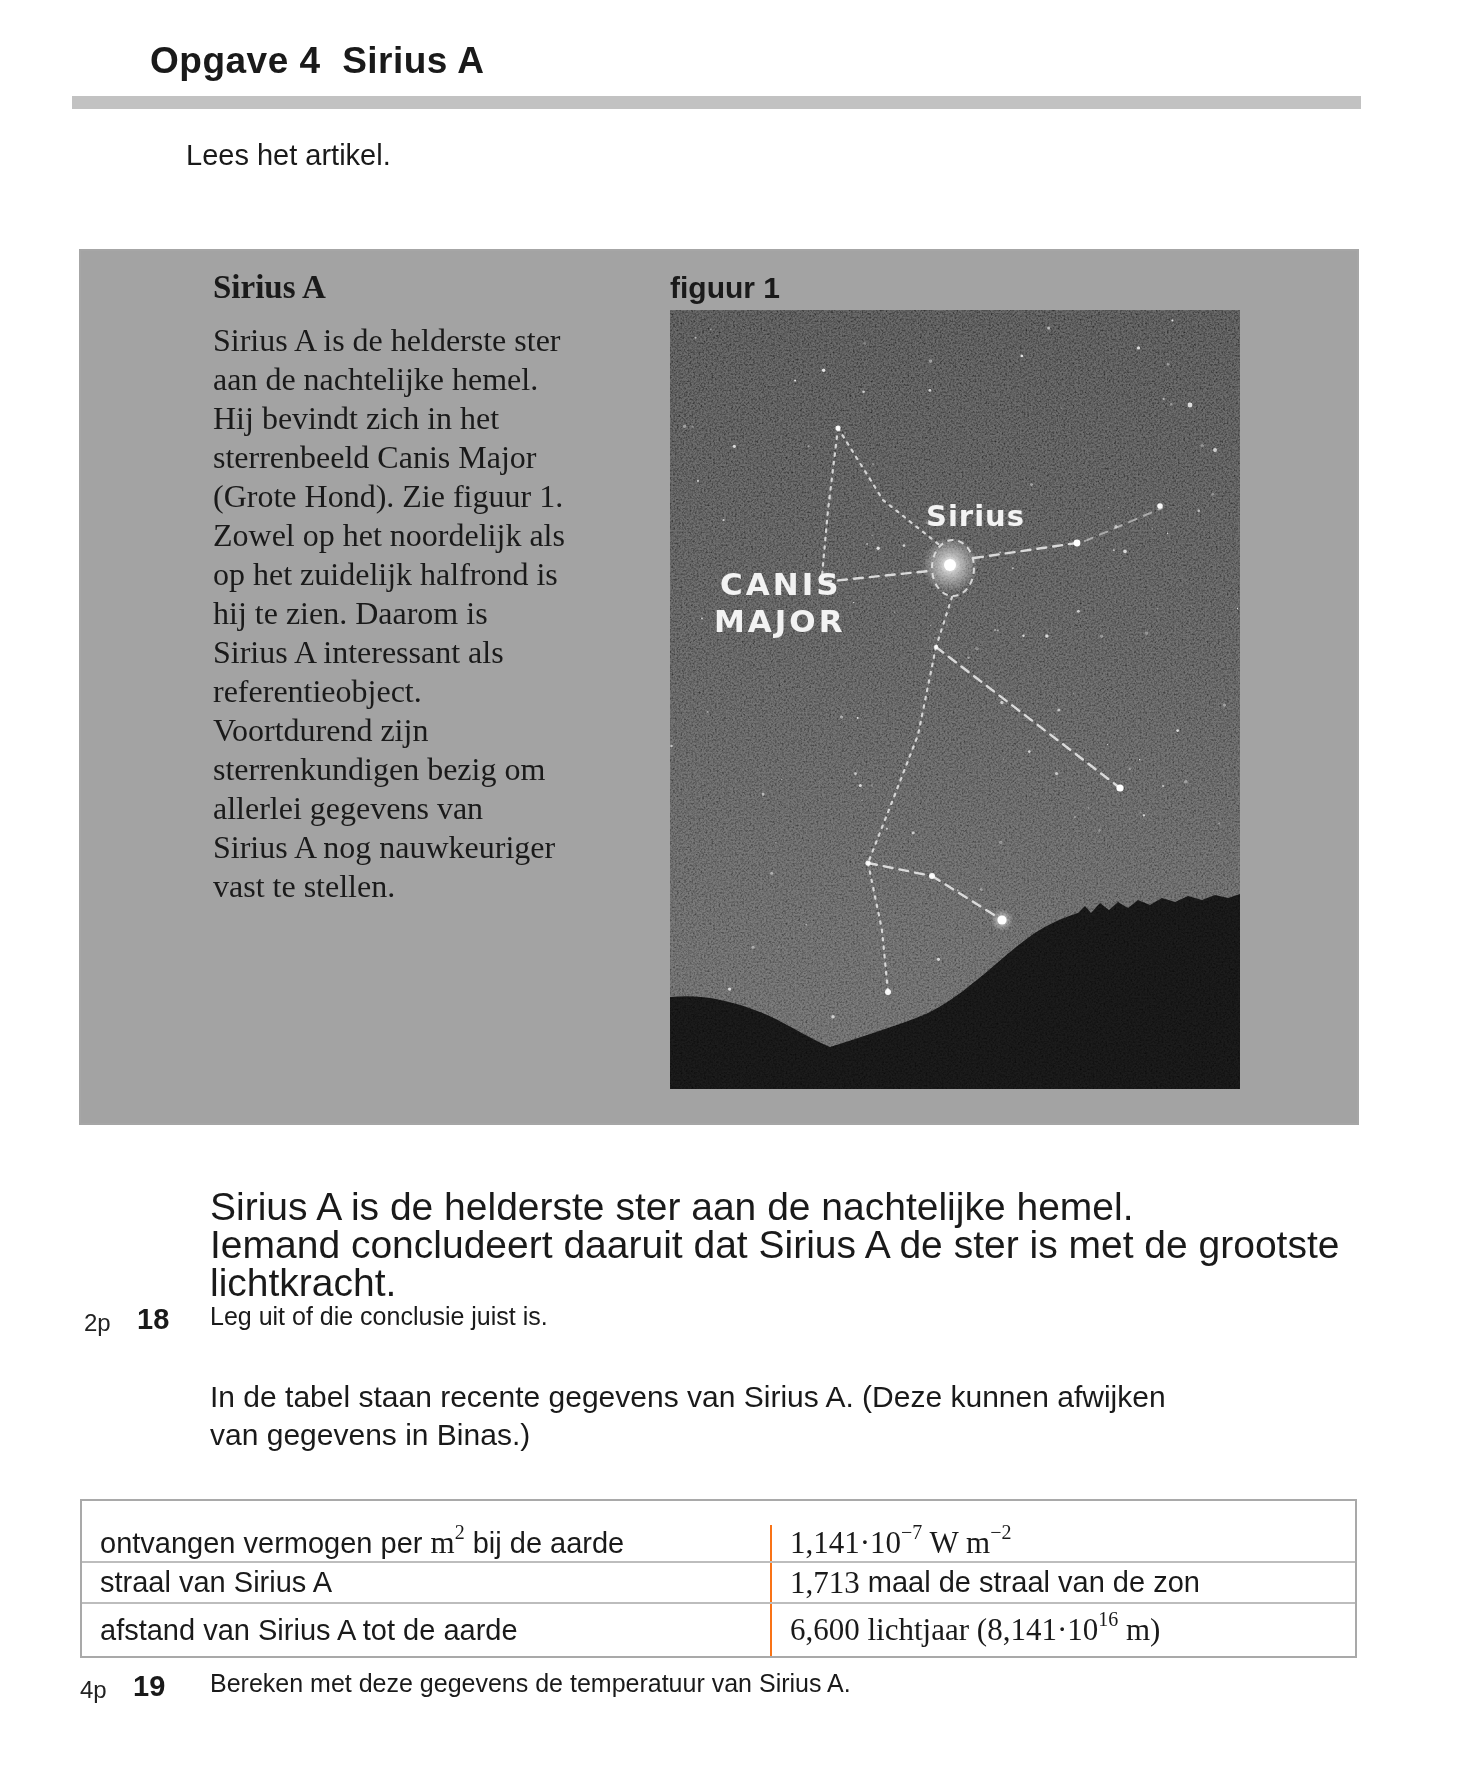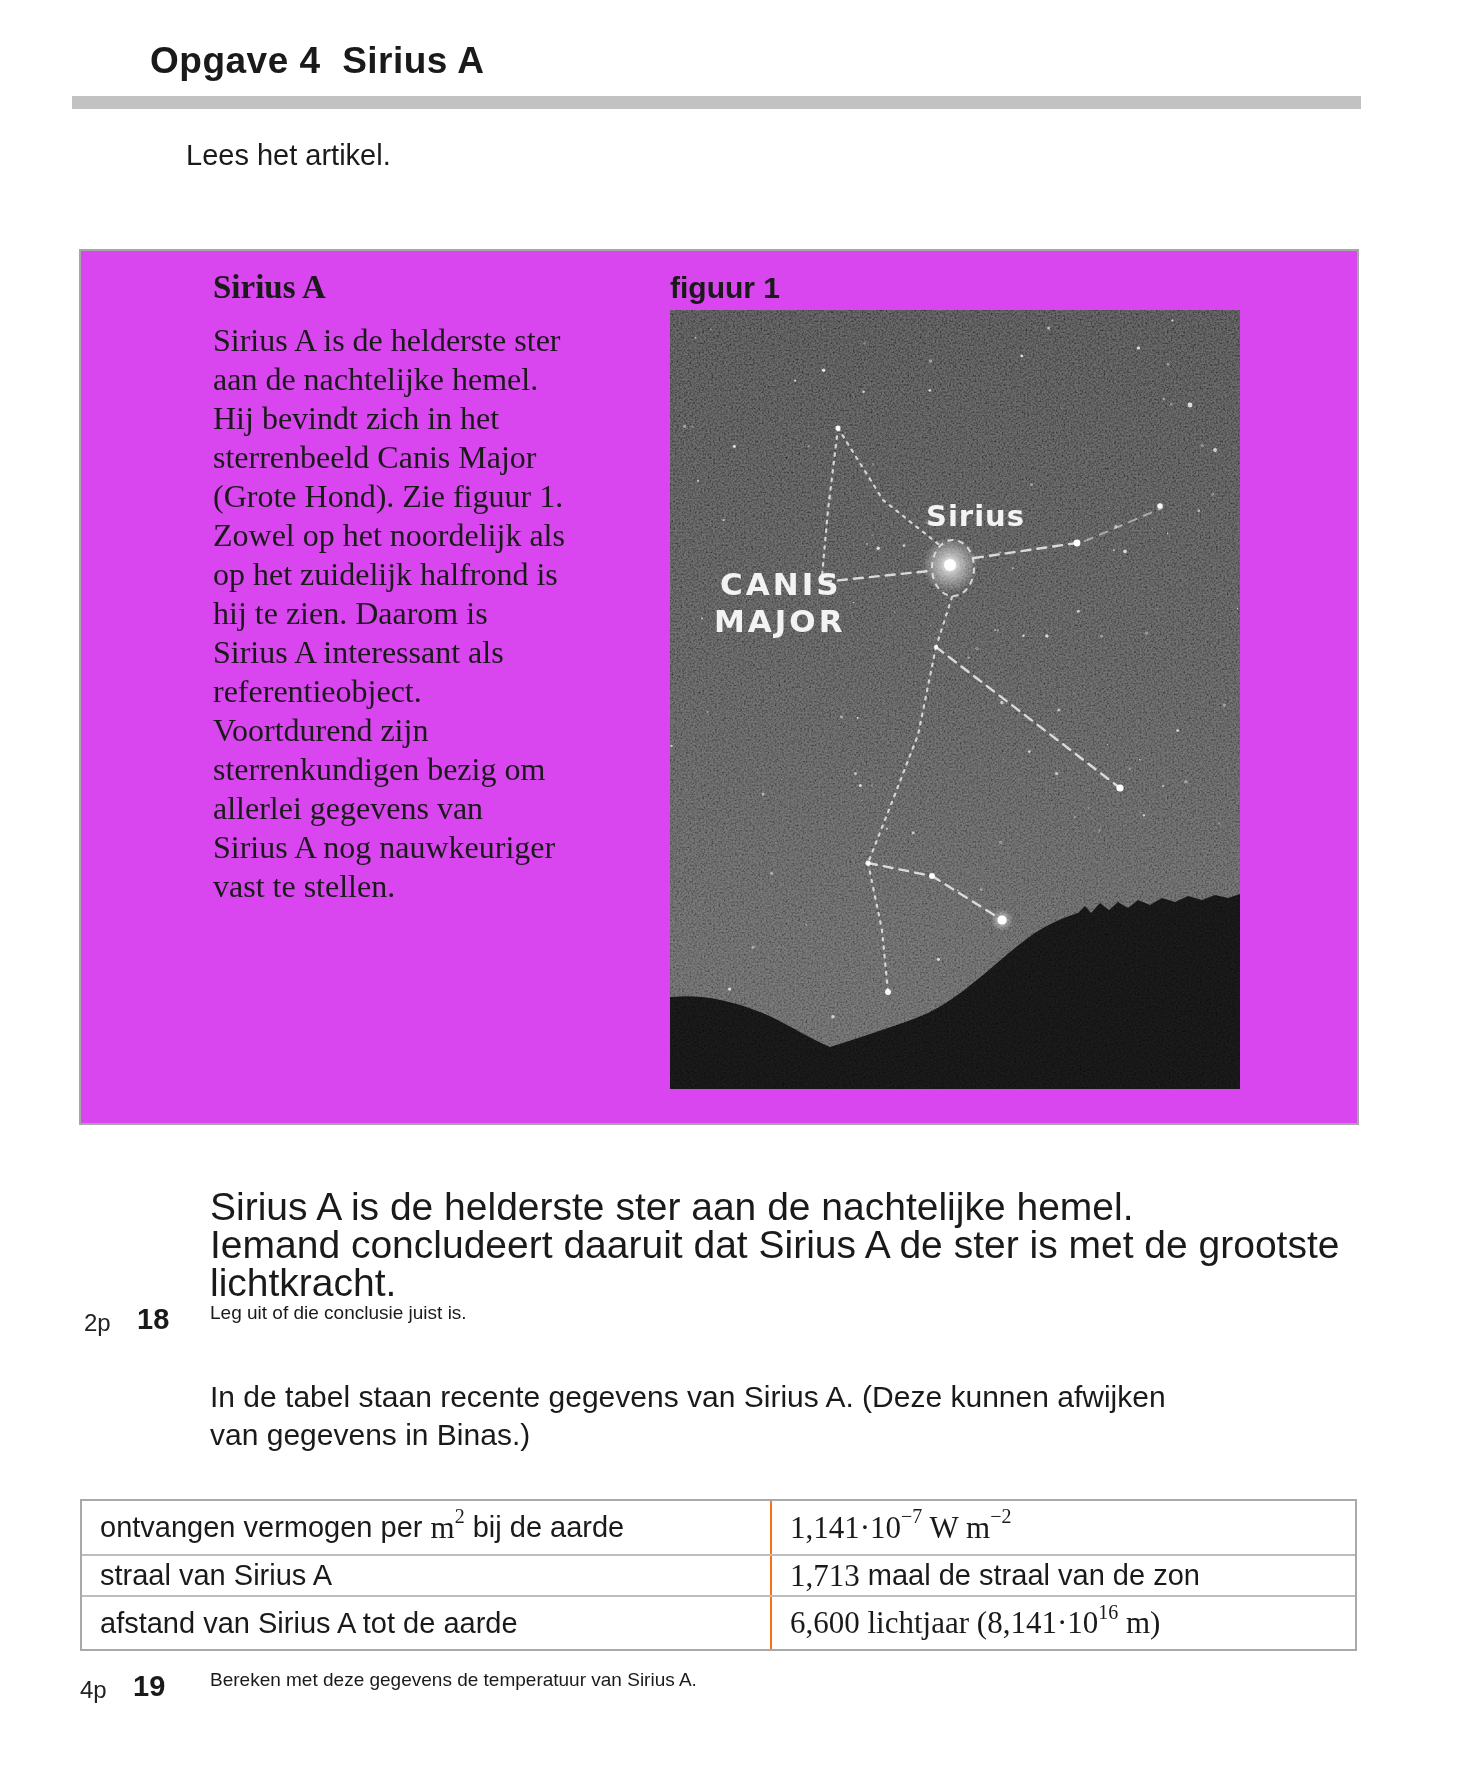--- a/index.html
+++ b/index.html
@@ -6,40 +6,40 @@
   body{
     width:1463px;height:1787px;position:relative;background:#ffffff;
     font-family:"Liberation Sans",sans-serif;color:#1a1a1a;overflow:hidden;
   }
   .abs{position:absolute;}
 
   .page-title{left:150px;top:40px;font-size:37px;font-weight:bold;letter-spacing:.5px;white-space:pre;}
   .title-rule{left:72px;top:96px;width:1289px;height:13px;background:#c2c2c2;}
   .lees{left:186px;top:139px;font-size:29px;}
 
-  .article-box{left:79px;top:249px;width:1276px;height:872px;border:2px solid #a6a6a6;background:#d946ef;}
+  .article-box{left:79px;top:249px;width:1276px;height:872px;border:2px solid #a6a6a6;background:#a3a3a3;}
   .art-heading{left:132px;top:18px;font-family:"Liberation Serif",serif;font-weight:bold;font-size:33px;}
   .art-body{left:132px;top:70px;font-family:"Liberation Serif",serif;font-size:32px;line-height:39px;white-space:pre;}
   .fig-label{left:589px;top:20px;font-size:30px;font-weight:bold;}
   .fig{left:589px;top:59px;width:570px;height:779px;display:block;}
 
   .ctx{left:210px;top:1188px;font-size:39px;line-height:38px;white-space:pre;}
   .qrow{left:0;top:0;width:1321px;height:40px;}
   .qrow .pts{position:absolute;font-size:24px;color:#222;}
   .qrow .qnum{position:absolute;font-size:29px;font-weight:bold;}
-  .qrow .qtext{position:absolute;left:210px;font-size:19px;}
+  .qrow .qtext{position:absolute;left:210px;font-size:25px;}
   #q18-row{top:1302px;} #q18-row .pts{left:84px;top:7px;} #q18-row .qnum{left:137px;top:1px;}
   #q19-row{top:1669px;} #q19-row .pts{left:80px;top:7px;} #q19-row .qnum{left:133px;top:1px;}
 
   .intro2{left:210px;top:1378px;font-size:30px;line-height:38px;white-space:pre;}
 
   .tbl{left:80px;top:1499px;width:1273px;border:2px solid #a9a9a9;background:#fff;}
   .tr{display:flex;border-top:2px solid #bdbdbd;}
   .tr:first-child{border-top:none;}
-  .tr:nth-child(1){height:53px;}
+  .tr:nth-child(1){height:60px;align-items:flex-end;}
   .tr:nth-child(2){height:39px;}
   .tr:nth-child(3){height:52px;}
   .td{display:flex;align-items:center;white-space:pre;overflow:visible;}
   .td.lbl{width:670px;padding-left:18px;}
   .td.val{flex:1;padding-left:18px;border-left:2px solid #f97316;}
   .seg-sans{font-family:"Liberation Sans",sans-serif;font-size:29px;}
   .seg-serif{font-family:"Liberation Serif",serif;font-size:31px;}
   .seg-serif-sup{font-family:"Liberation Serif",serif;font-size:20px;position:relative;top:-11px;}
 
   svg text{font-family:"DejaVu Sans",sans-serif;font-weight:bold;fill:#f2f2f2;}

